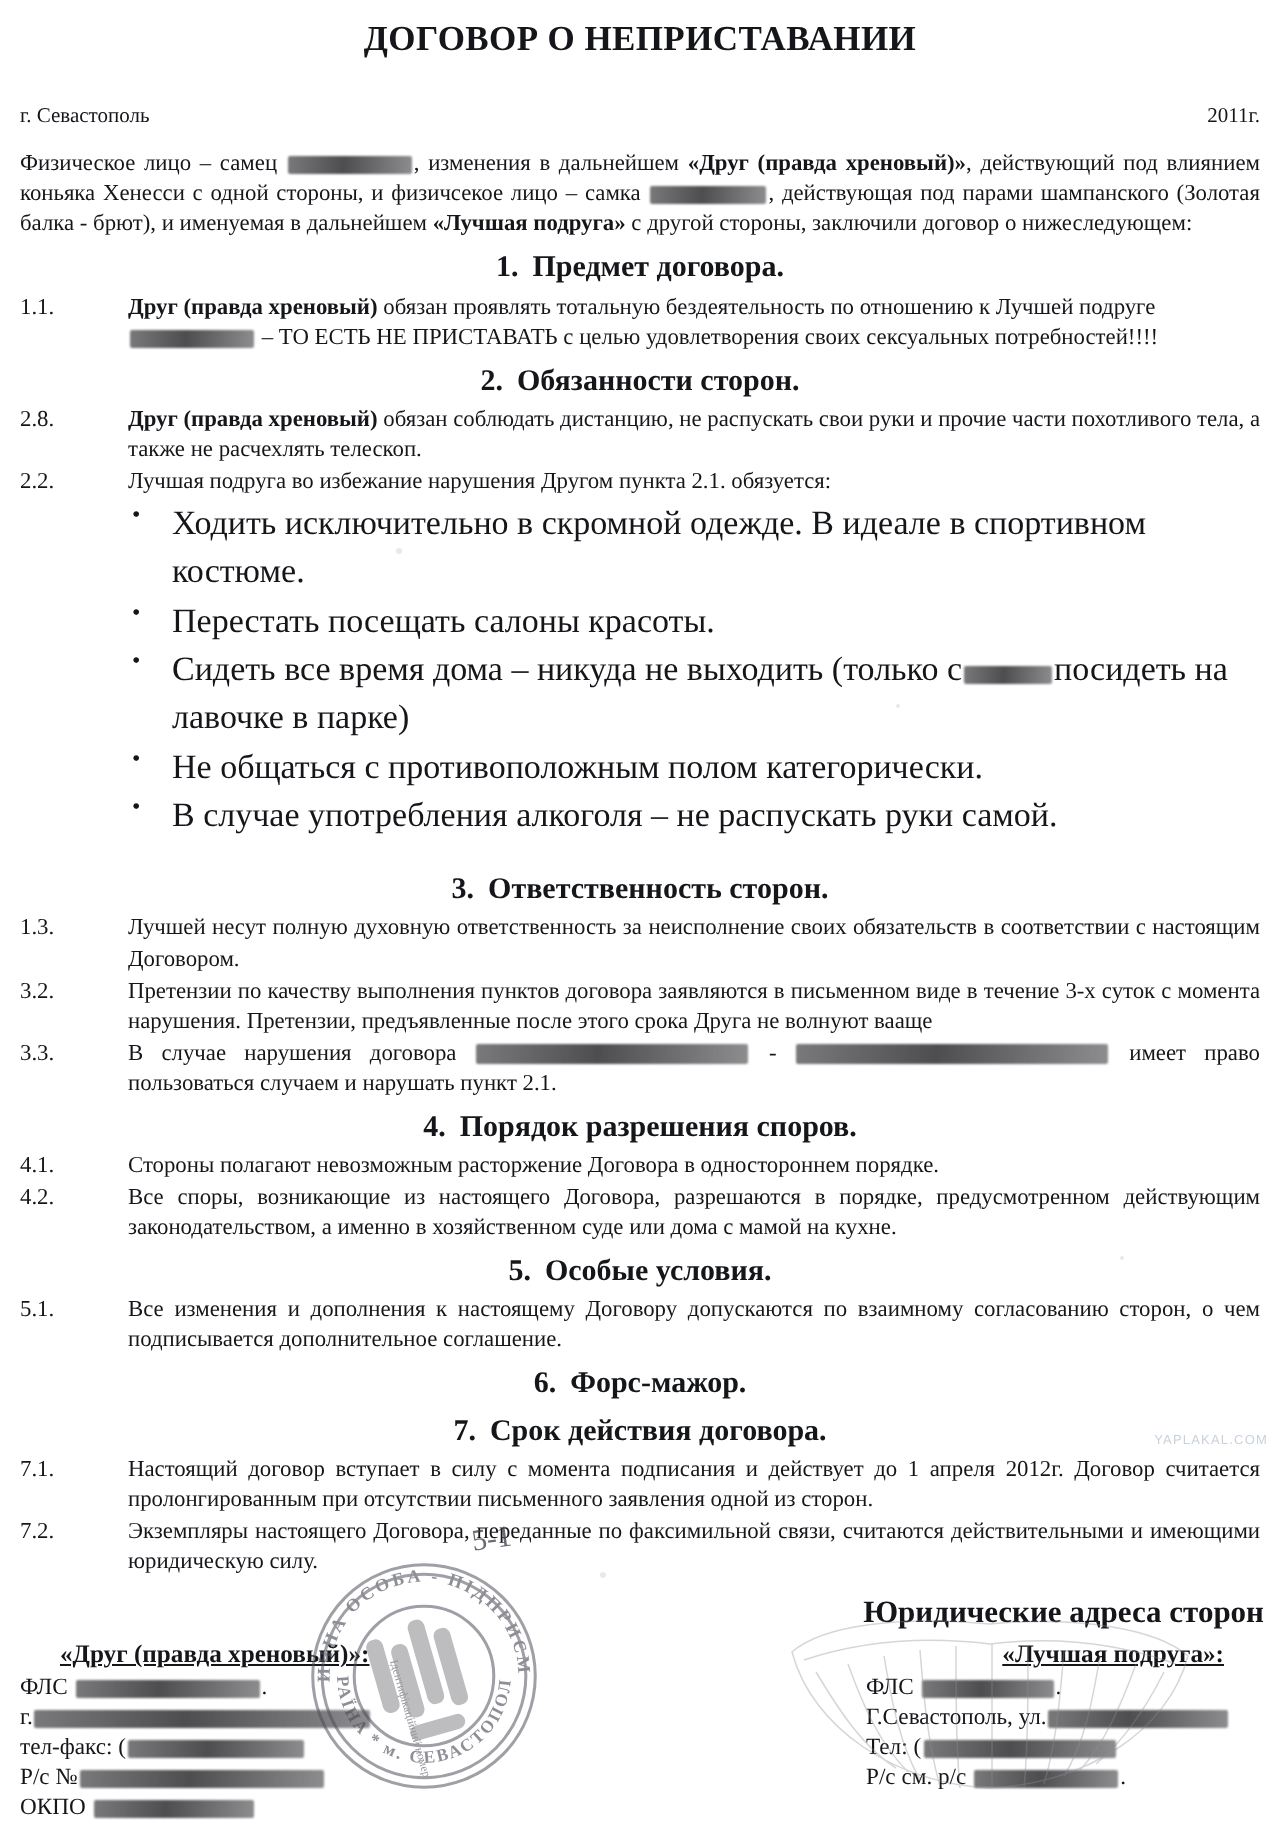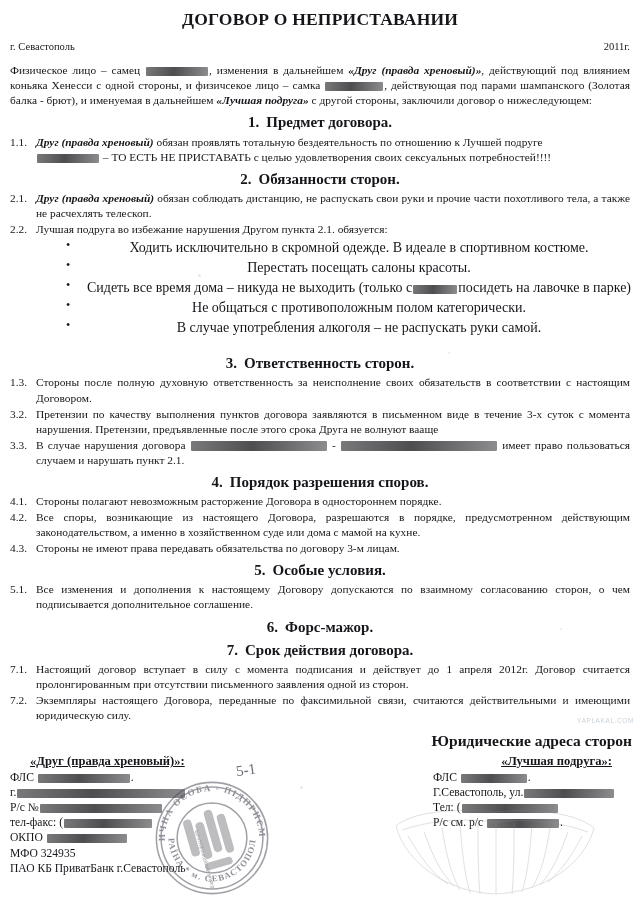--- a/index.html
+++ b/index.html
@@ -27,21 +27,21 @@
     font-size:17.5px;
     letter-spacing:.2px;
     margin:4px 0 0 0;
     line-height:1.1;
   }
   .meta-row{
     display:flex;
     justify-content:space-between;
     align-items:flex-start;
     font-size:10.5px;
-    margin:12px 2px 0 2px;
+    margin:24px 2px 0 2px;
   }
   .preamble{
     font-size:11.4px;
     line-height:1.32;
     text-align:justify;
     margin:11px 2px 0 2px;
   }
   .sec-head{
     text-align:center;
     font-weight:bold;
@@ -49,49 +49,49 @@
     margin:6px 0 3px 0;
     line-height:1.15;
   }
   .sec-head .num{margin-right:7px;}
   .clause{
     display:flex;
     align-items:flex-start;
     font-size:11.4px;
     line-height:1.32;
     margin:1px 2px 0 2px;
+    gap:28px;
   }
   .clause .cn{
     flex:0 0 26px;
     text-align:left;
   }
   .clause .ctext{
     flex:1 1 auto;
     text-align:justify;
   }
   .bullets{
     margin:1px 0 0 0;
     padding:0;
     list-style:none;
-    font-size:14px;
+    font-size:17px;
     line-height:1.43;
-    text-align:center;
   }
   .bullets li{
     position:relative;
     padding-left:78px;
   }
   .bullets li:before{
     content:"\2022";
     position:absolute;
     left:58px;
     top:-1px;
     font-size:12px;
   }
-  b.bi{font-style:italic;font-weight:bold;}
+  b.bi{font-weight:bold;}
 
   
   .rdct{
     display:inline-block;
     vertical-align:-2px;
     height:9px;
     border-radius:1px;
     background:
       linear-gradient(95deg, rgba(110,110,112,.92), rgba(72,72,75,.97) 45%, rgba(125,125,128,.88));
     filter:blur(.45px);
@@ -200,21 +200,21 @@
       <span>обязан проявлять тотальную бездеятельность по отношению к Лучшей подруге</span><br>
       <span class="rdct" style="width:62px"></span>
       <span>– ТО ЕСТЬ НЕ ПРИСТАВАТЬ с целью удовлетворения своих сексуальных потребностей!!!!</span>
     </span>
   </div>
 
   <div class="sec-head">
     <span class="num">2.</span><span>Обязанности сторон.</span>
   </div>
   <div class="clause">
-    <span class="cn">2.1.</span>
+    <span class="cn">2.8.</span>
     <span class="ctext">
       <b class="bi">Друг (правда хреновый)</b>
       <span>обязан соблюдать дистанцию, не распускать свои руки и прочие части похотливого тела, а также не расчехлять телескоп.</span>
     </span>
   </div>
   <div class="clause">
     <span class="cn">2.2.</span>
     <span class="ctext">
       <span>Лучшая подруга во избежание нарушения Другом пункта 2.1. обязуется:</span>
     </span>
@@ -225,21 +225,21 @@
     <li><span>Сидеть все время дома – никуда не выходить (только с</span><span class="rdct" style="width:44px"></span><span>посидеть на лавочке в парке)</span></li>
     <li><span>Не общаться с противоположным полом категорически.</span></li>
     <li><span>В случае употребления алкоголя – не распускать руки самой.</span></li>
   </ul>
 
   <div class="sec-head" style="margin-top:17px">
     <span class="num">3.</span><span>Ответственность сторон.</span>
   </div>
   <div class="clause">
     <span class="cn">1.3.</span>
-    <span class="ctext">Стороны после полную духовную ответственность за неисполнение своих обязательств в соответствии с настоящим Договором.</span>
+    <span class="ctext">Лучшей несут полную духовную ответственность за неисполнение своих обязательств в соответствии с настоящим Договором.</span>
   </div>
   <div class="clause">
     <span class="cn">3.2.</span>
     <span class="ctext">Претензии по качеству выполнения пунктов договора заявляются в письменном виде в течение 3-х суток с момента нарушения. Претензии, предъявленные после этого срока Друга не волнуют вааще</span>
   </div>
   <div class="clause">
     <span class="cn">3.3.</span>
     <span class="ctext">
       <span>В случае нарушения договора</span>
       <span class="rdct tall" style="width:136px"></span>
@@ -253,24 +253,20 @@
     <span class="num">4.</span><span>Порядок разрешения споров.</span>
   </div>
   <div class="clause">
     <span class="cn">4.1.</span>
     <span class="ctext">Стороны полагают невозможным расторжение Договора в одностороннем порядке.</span>
   </div>
   <div class="clause">
     <span class="cn">4.2.</span>
     <span class="ctext">Все споры, возникающие из настоящего Договора, разрешаются в порядке, предусмотренном действующим законодательством, а именно в хозяйственном суде или дома с мамой на кухне.</span>
   </div>
-  <div class="clause">
-    <span class="cn">4.3.</span>
-    <span class="ctext">Стороны не имеют права передавать обязательства по договору 3-м лицам.</span>
-  </div>
 
   <div class="sec-head">
     <span class="num">5.</span><span>Особые условия.</span>
   </div>
   <div class="clause">
     <span class="cn">5.1.</span>
     <span class="ctext">Все изменения и дополнения к настоящему Договору допускаются по взаимному согласованию сторон, о чем подписывается дополнительное соглашение.</span>
   </div>
 
   <div class="sec-head">
@@ -290,22 +286,22 @@
   </div>
 
   <div class="addr-head">Юридические адреса сторон</div>
 
   <div class="addr-grid">
 
     <div class="addr-col left">
       <div class="party-name">«Друг (правда хреновый)»:</div>
       <div class="addr-line"><span>ФЛС</span> <span class="rdct" style="width:92px"></span><span>.</span></div>
       <div class="addr-line"><span>г.</span><span class="rdct" style="width:168px"></span></div>
+      <div class="addr-line"><span>тел-факс: (</span><span class="rdct" style="width:88px"></span></div>
       <div class="addr-line"><span>Р/с №</span><span class="rdct" style="width:122px"></span></div>
-      <div class="addr-line"><span>тел-факс: (</span><span class="rdct" style="width:88px"></span></div>
       <div class="addr-line"><span>ОКПО</span> <span class="rdct" style="width:80px"></span></div>
       <div class="addr-line"><span>МФО 324935</span></div>
       <div class="addr-line"><span>ПАО КБ ПриватБанк г.Севастополь</span></div>
     </div>
 
     <div class="addr-col right">
       <div class="party-name">«Лучшая подруга»:</div>
       <div class="addr-line"><span>ФЛС</span> <span class="rdct" style="width:66px"></span><span>.</span></div>
       <div class="addr-line"><span>Г.Севастополь, ул.</span><span class="rdct" style="width:90px"></span></div>
       <div class="addr-line"><span>Тел: (</span><span class="rdct" style="width:96px"></span></div>

